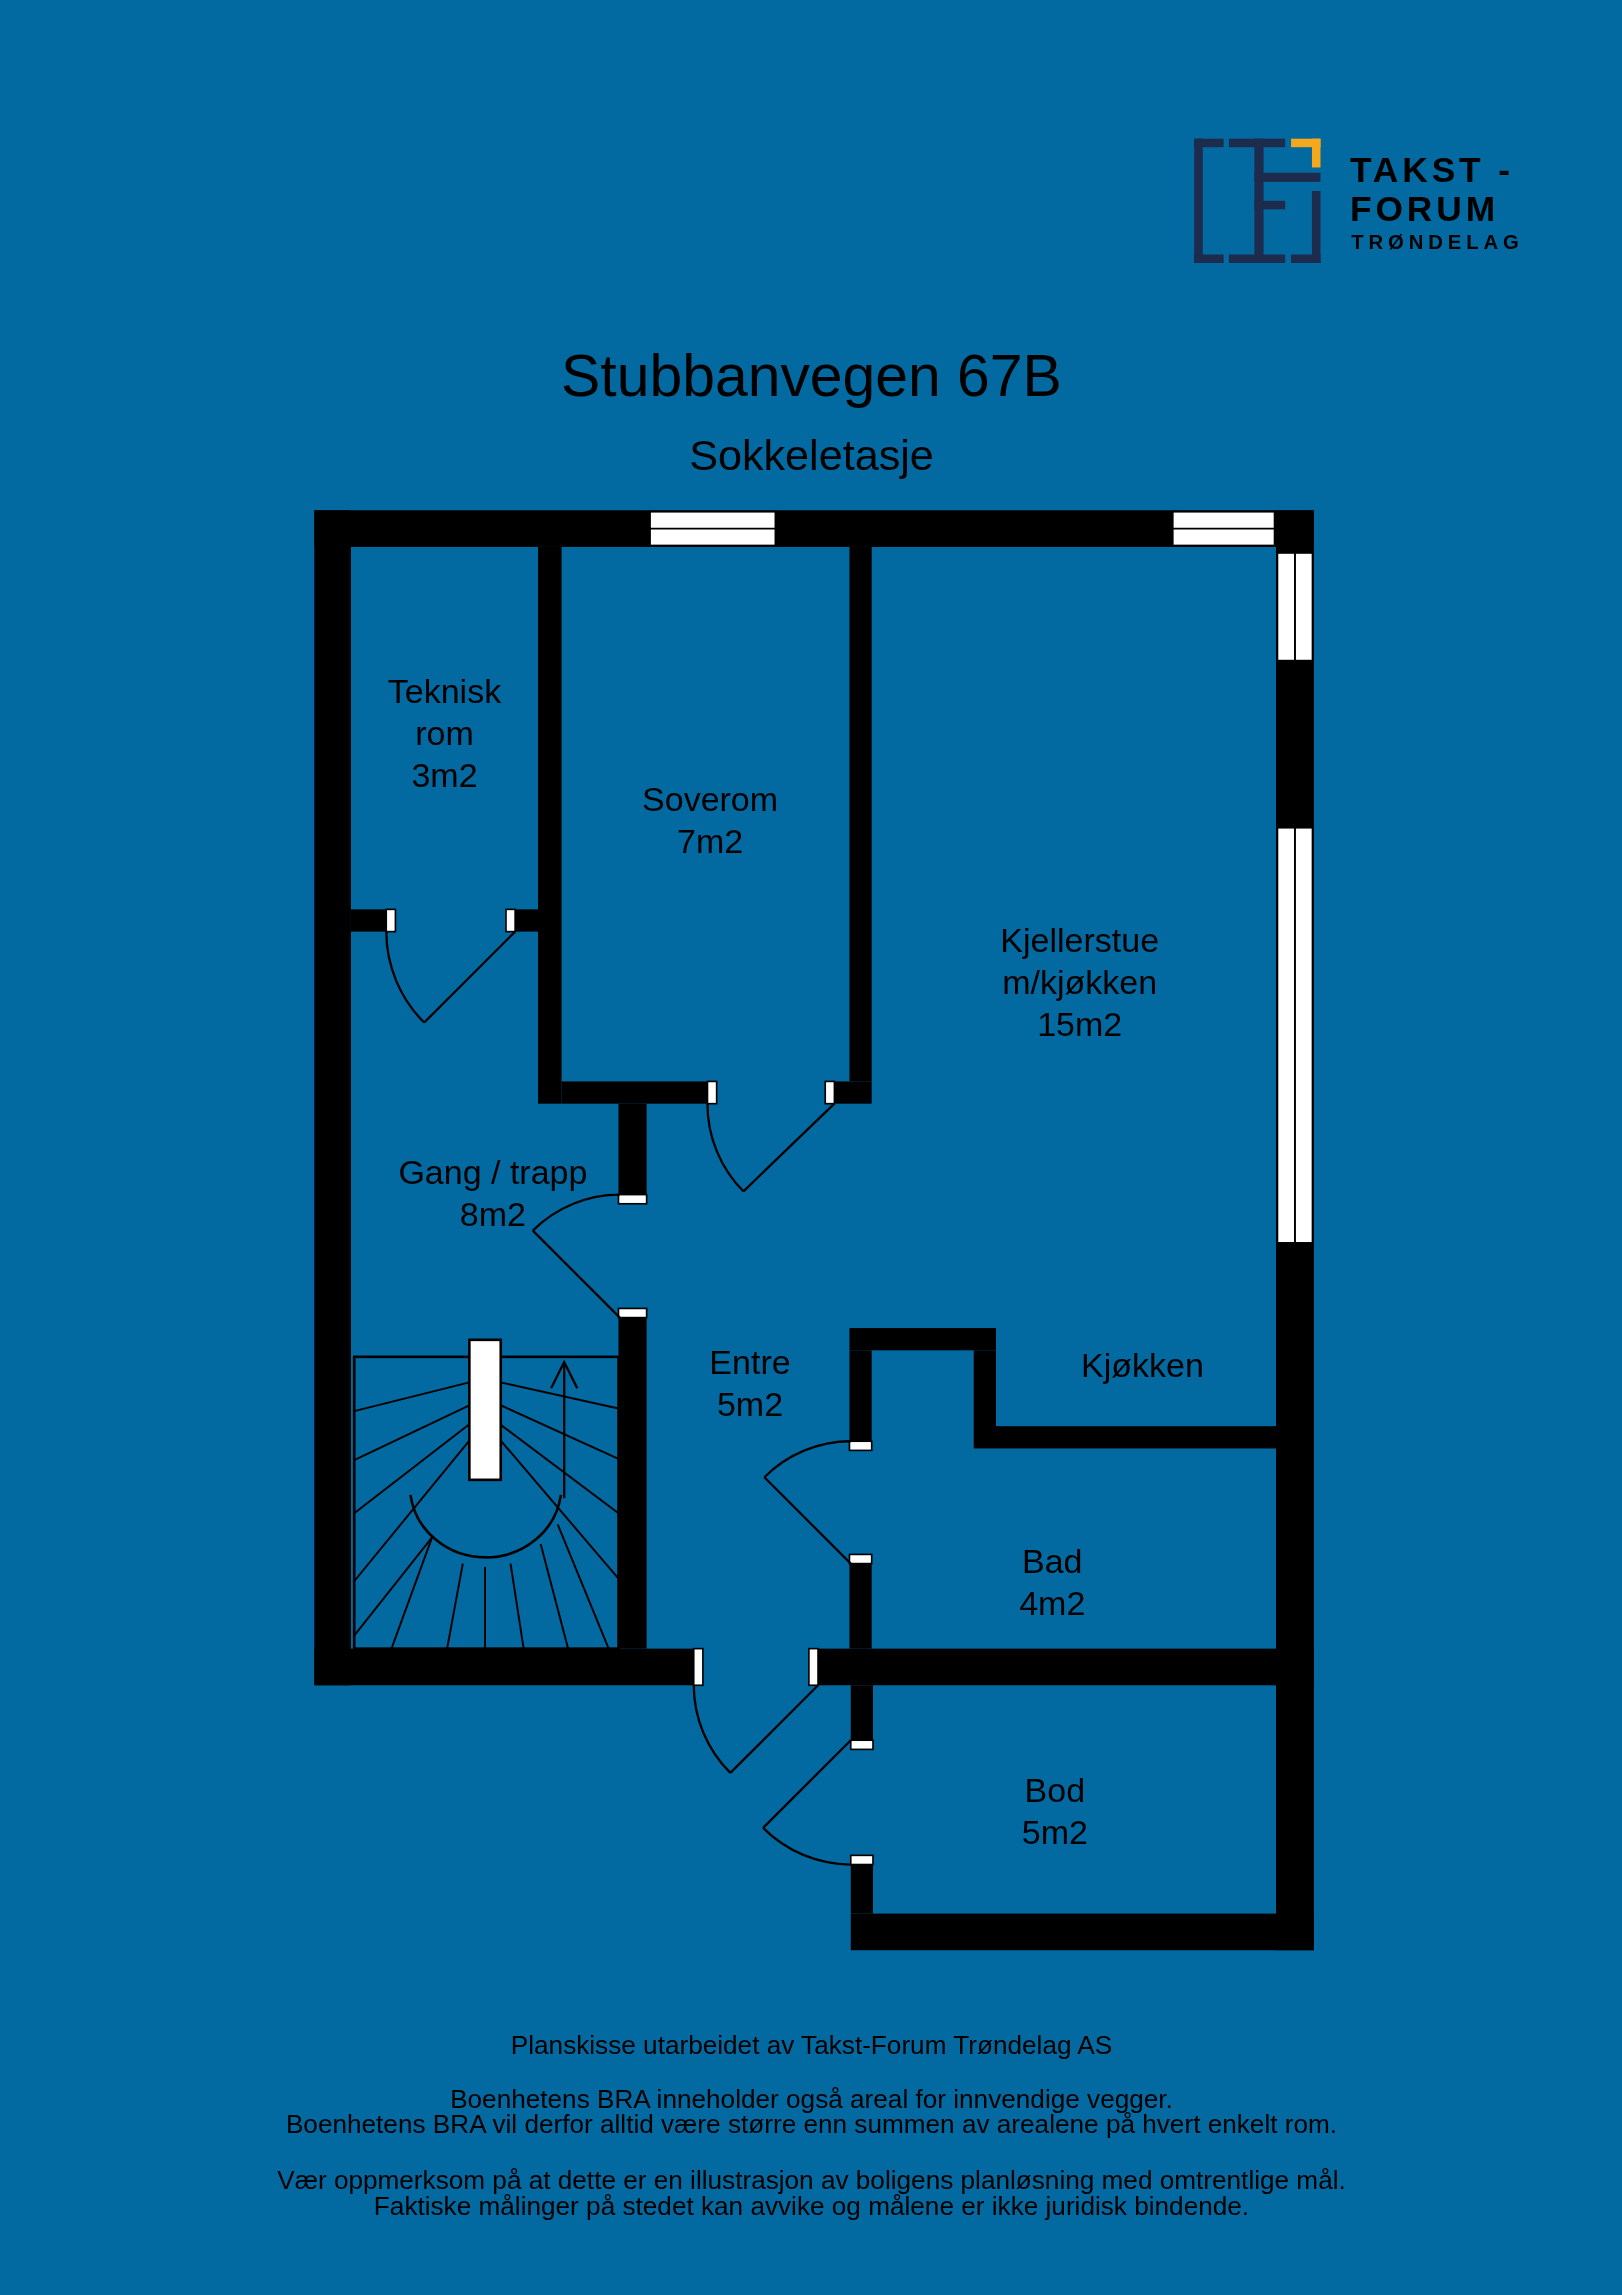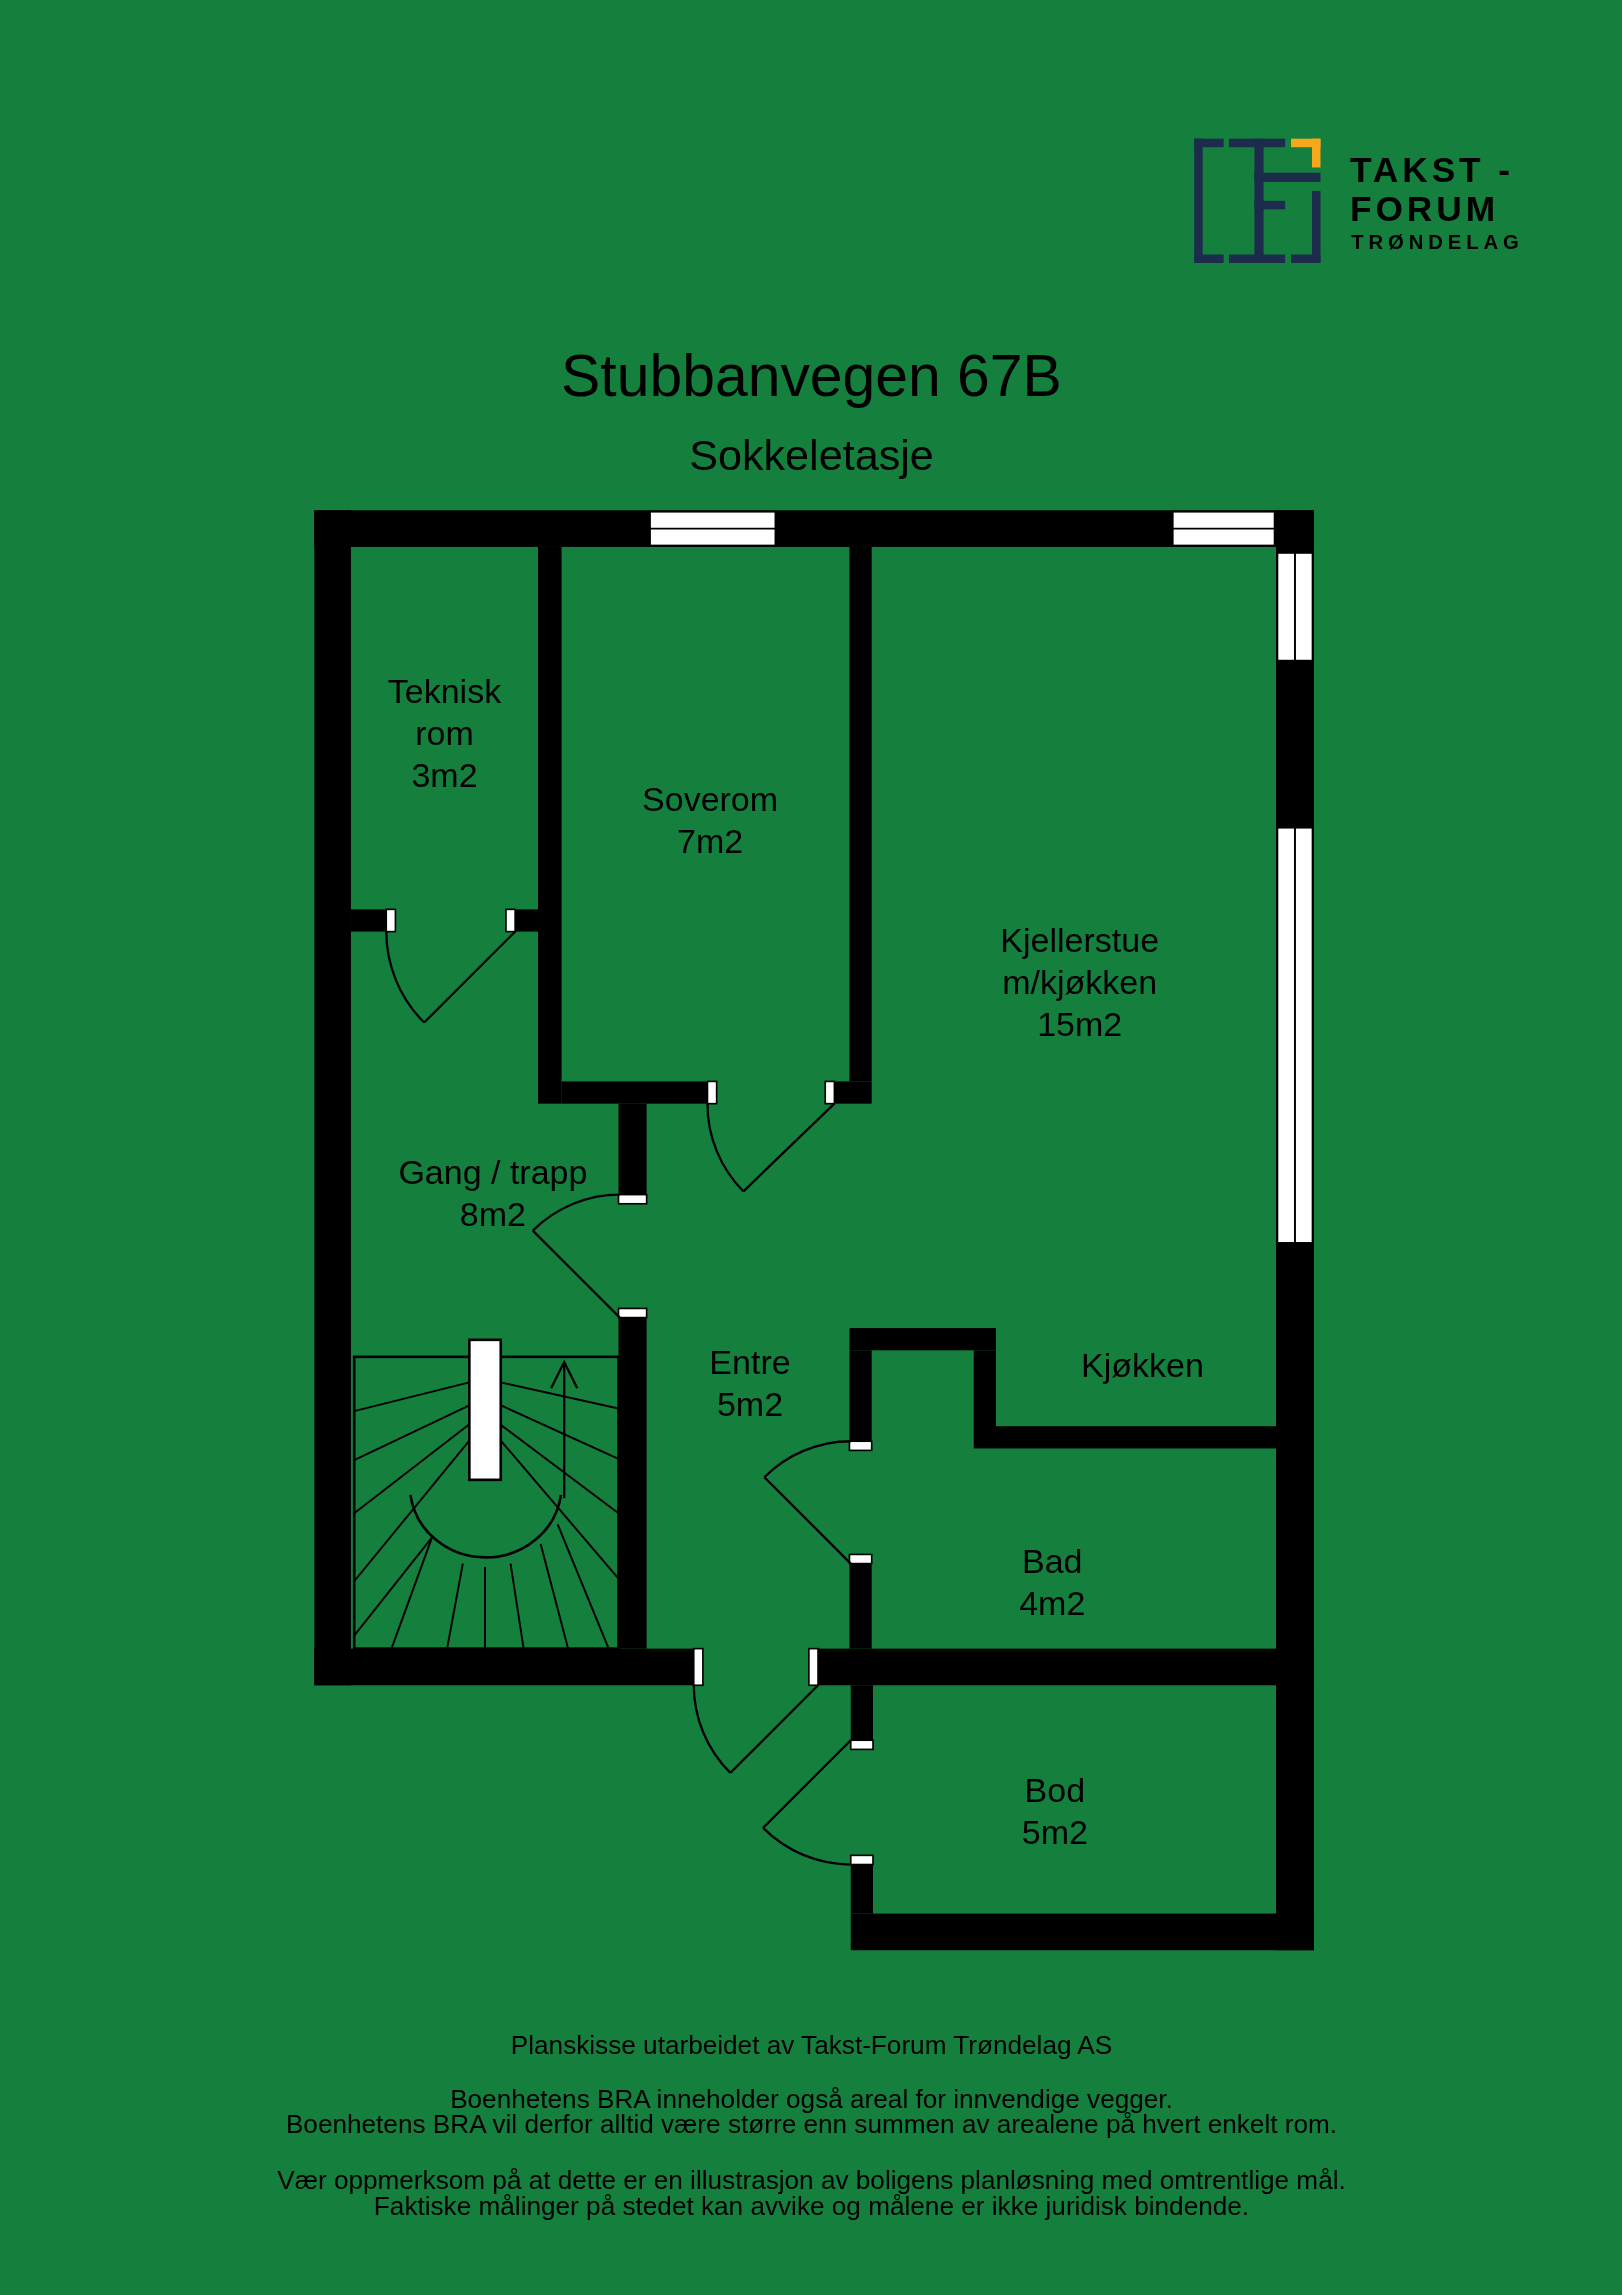--- a/index.html
+++ b/index.html
@@ -1,19 +1,19 @@
 <!DOCTYPE html>
 <html style="font-size:10.5px"><head>
 <meta charset="utf-8">
 <style>
   html,body{margin:0;padding:0;background:#888;}
   .page{
     position:relative;
     width:1623px;height:2295px;
-    background:#15803d;
+    background:#0369a1;
     font-family:"Liberation Sans", sans-serif;
     overflow:hidden;
   }
   .plan-svg{position:absolute;inset:0;width:1623px;height:2295px;display:block;}
   text{fill:#000000;}
   .title-text{font-size:90px;}
   .subtitle-text{font-size:66px;}
   .room-label{font-size:52px;}
   .footer-text{font-size:40px;}
   .logo-line{font-weight:bold;letter-spacing:6px;font-size:54px;}

